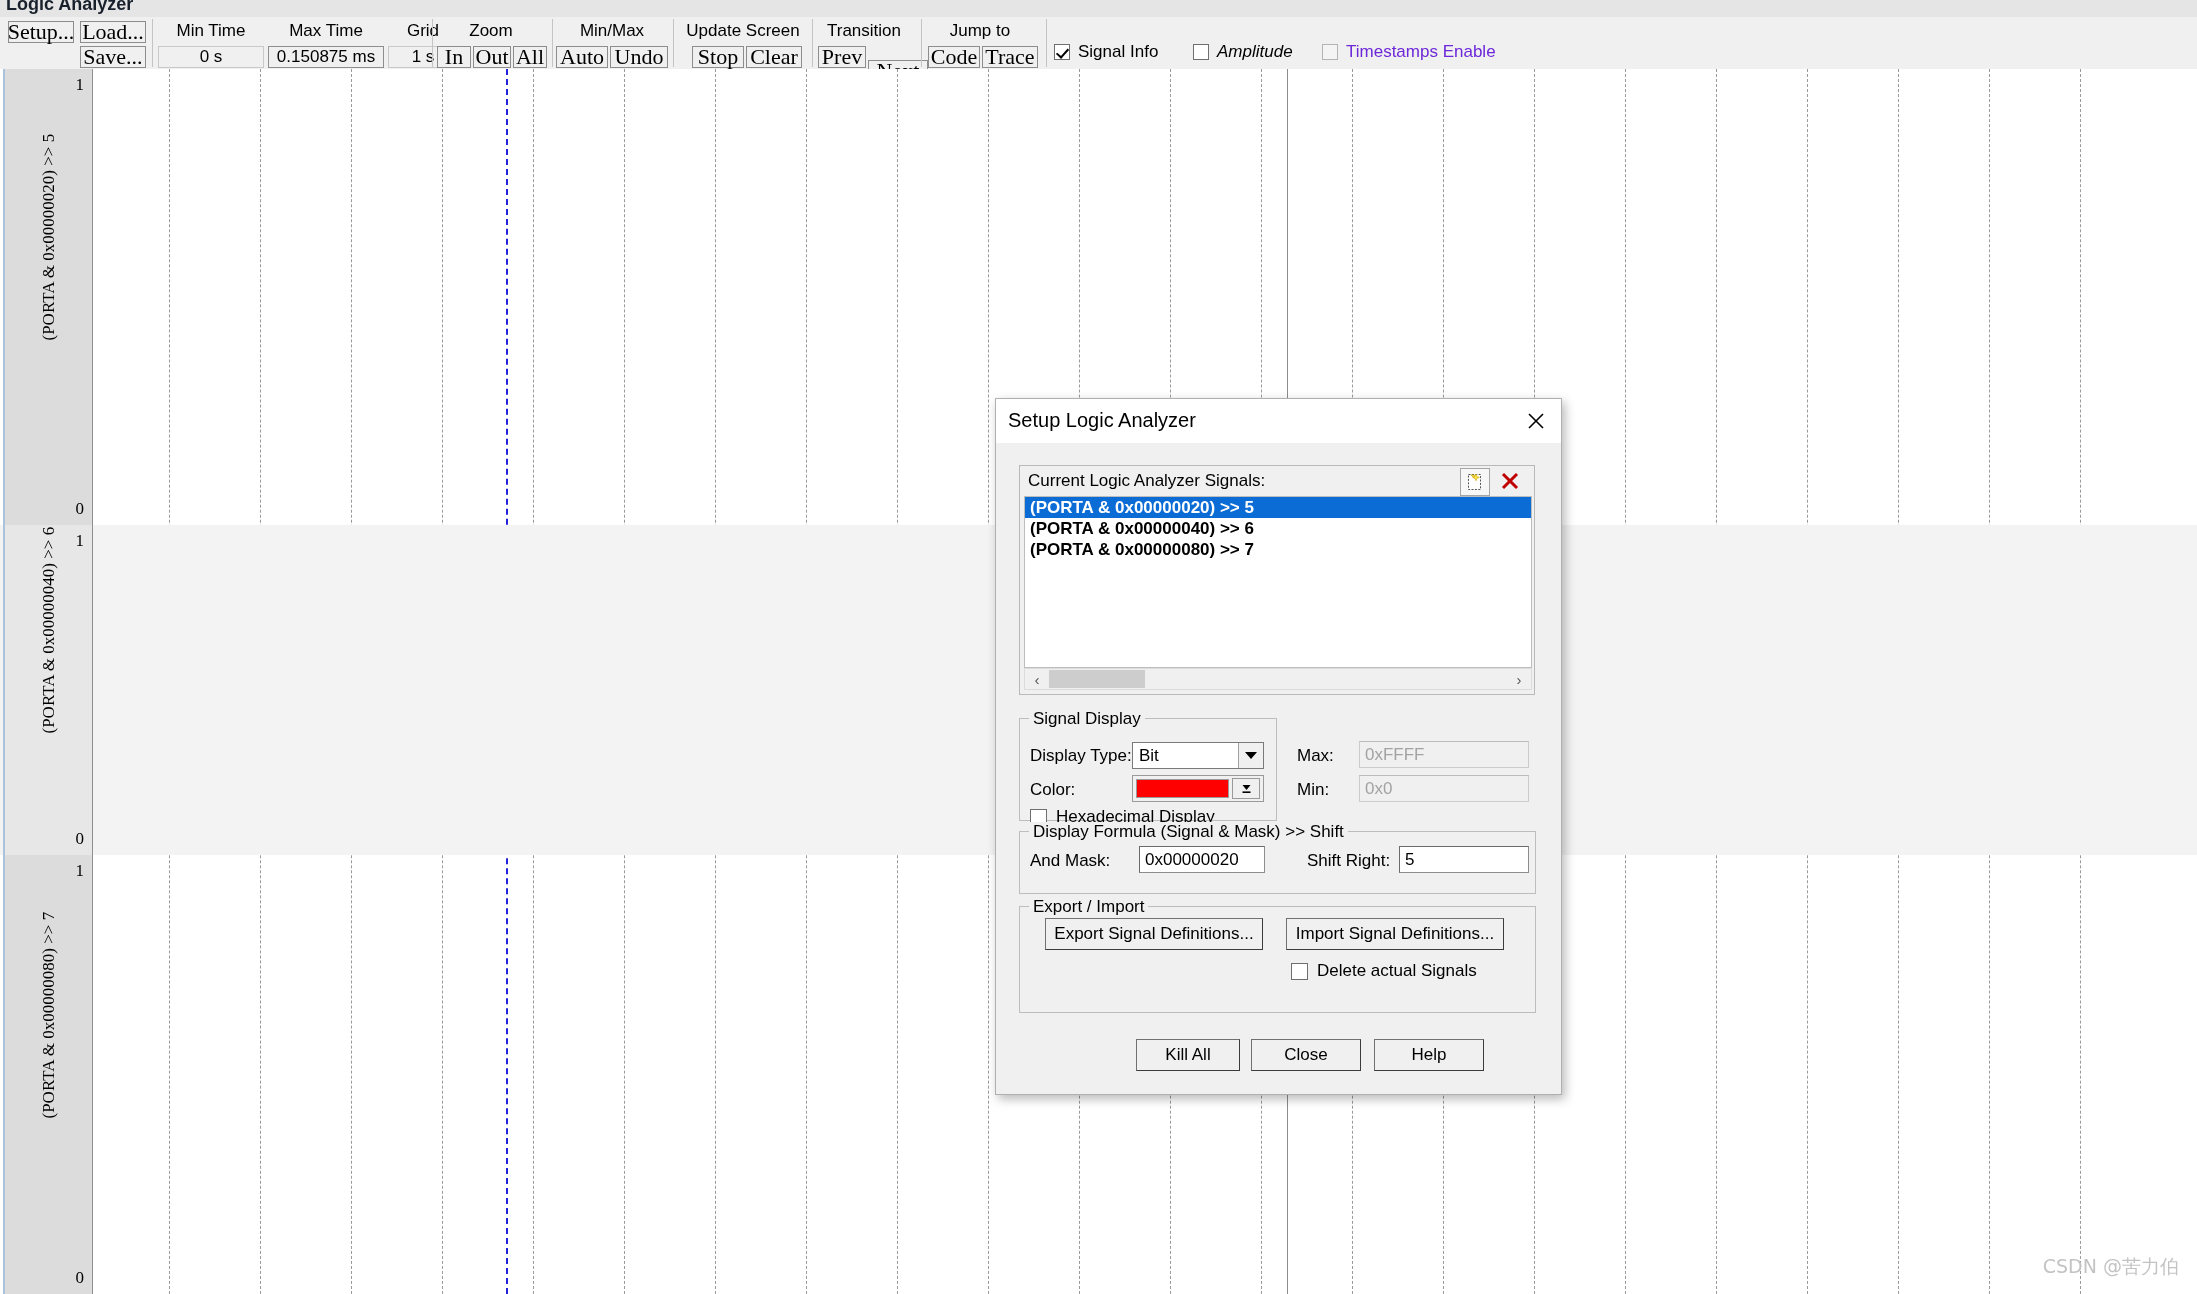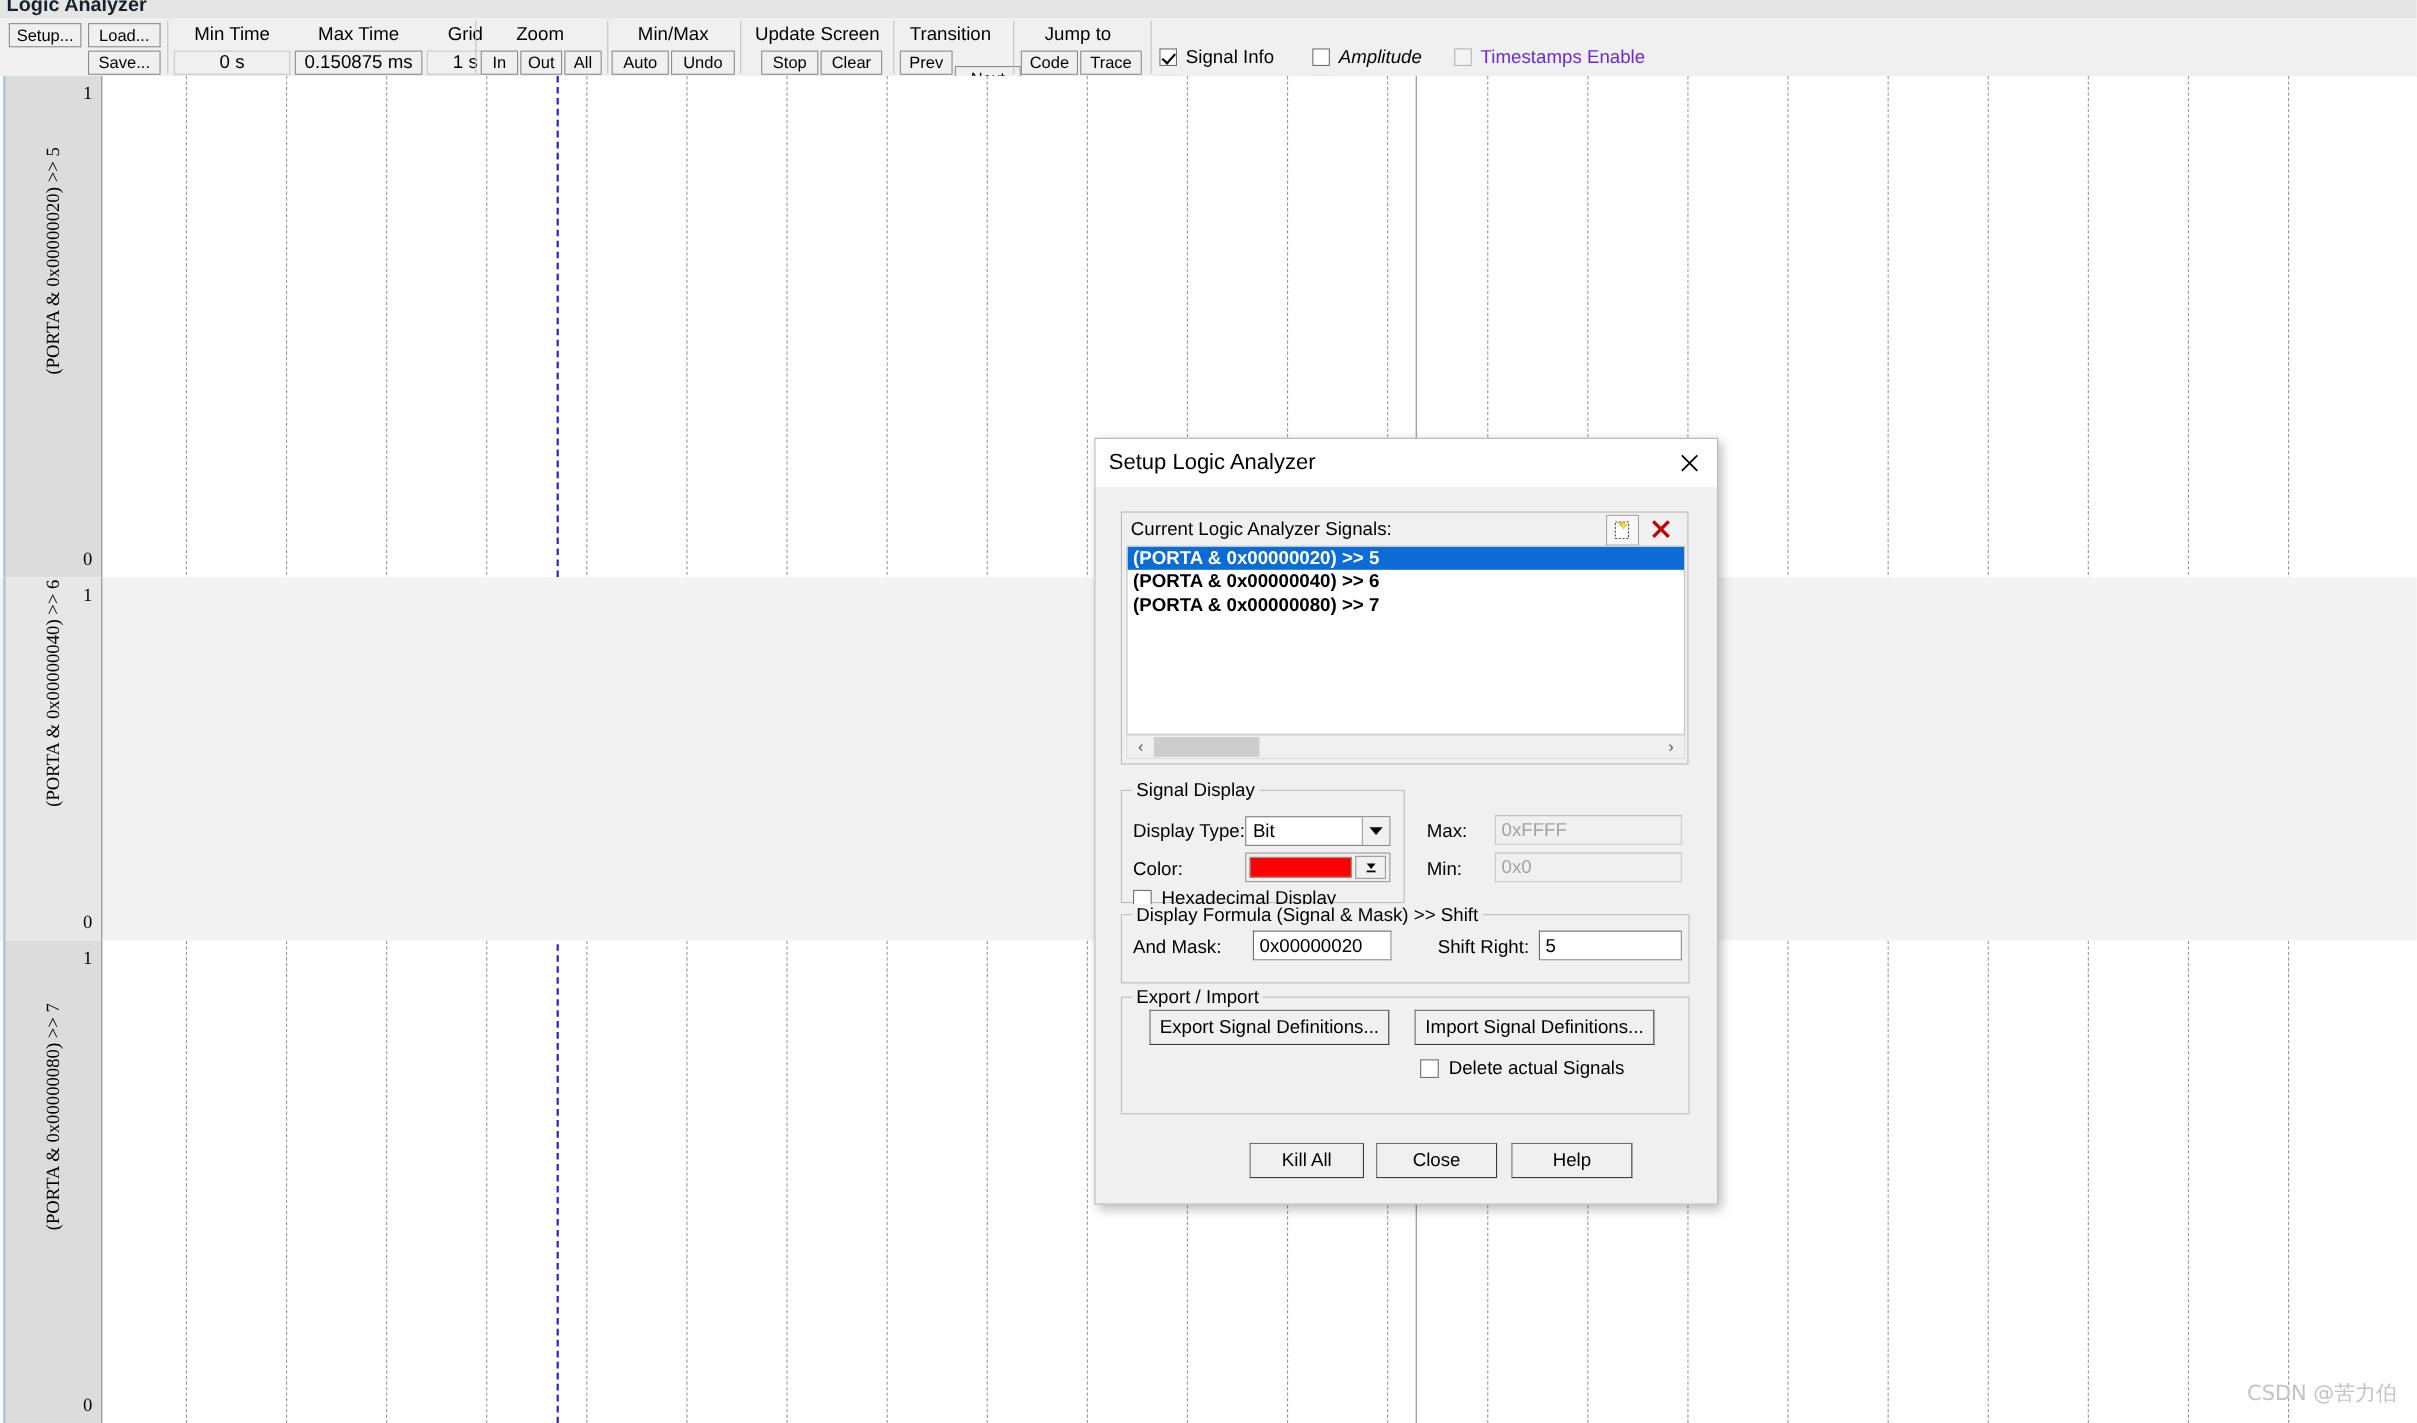--- a/index.html
+++ b/index.html
@@ -28,23 +28,23 @@
   }
   .tb-sep{position:absolute;top:2px;width:1px;height:48px;background:#c4c4c4;}
   .tb-group{position:absolute;top:0;height:52px;}
   .tb-caption{
     position:absolute;width:100%;text-align:center;top:4px;
     font-size:17px;white-space:nowrap;
   }
   .btn{
     position:absolute;box-sizing:border-box;
     background:#f0f0f0;border:1px solid #8d8d8d;
-    font-size:15px;text-align:left;line-height:1;
+    font-size:22px;text-align:left;line-height:1;
     display:flex;align-items:center;justify-content:center;
-    color:#000;cursor:default;white-space:nowrap;
+    color:#000;cursor:default;white-space:nowrap;font-family:Liberation Serif, serif;
   }
   .field{
     position:absolute;box-sizing:border-box;
     background:#f0f0f0;border:1px solid #c9c9c9;
     font-size:17px;text-align:center;
     display:flex;align-items:center;justify-content:center;
     white-space:nowrap;
   }
   .cbx{position:absolute;font-size:17px;white-space:nowrap;display:flex;align-items:center;gap:8px;}
   .cbx .box{

